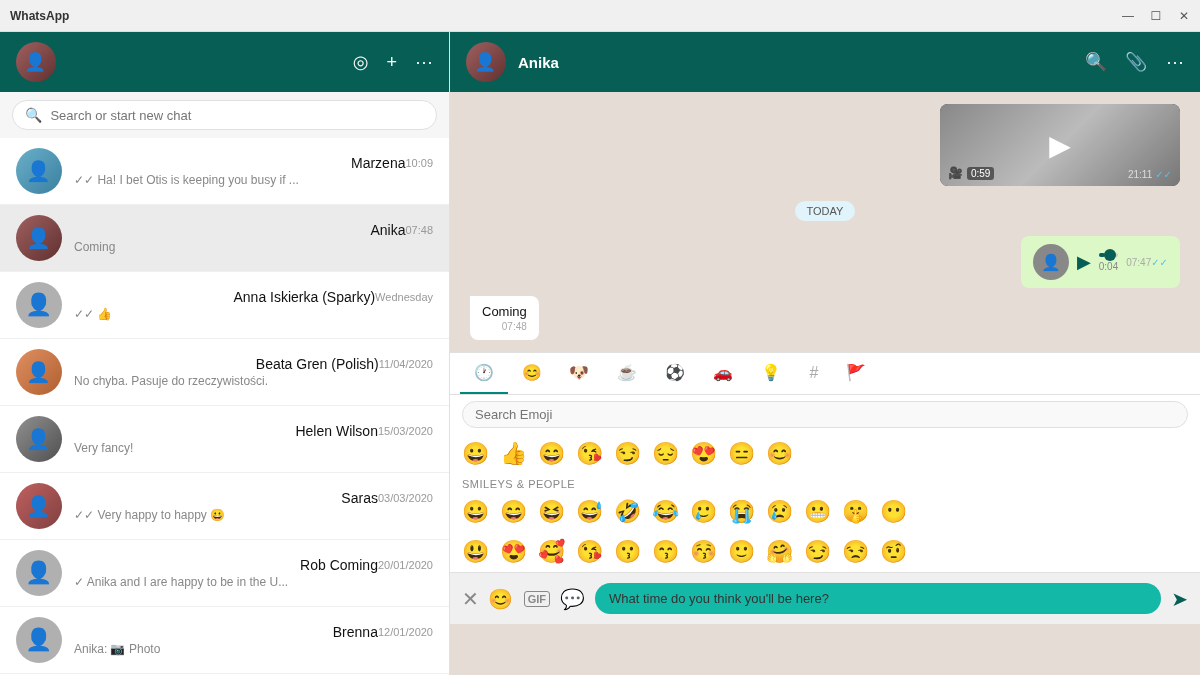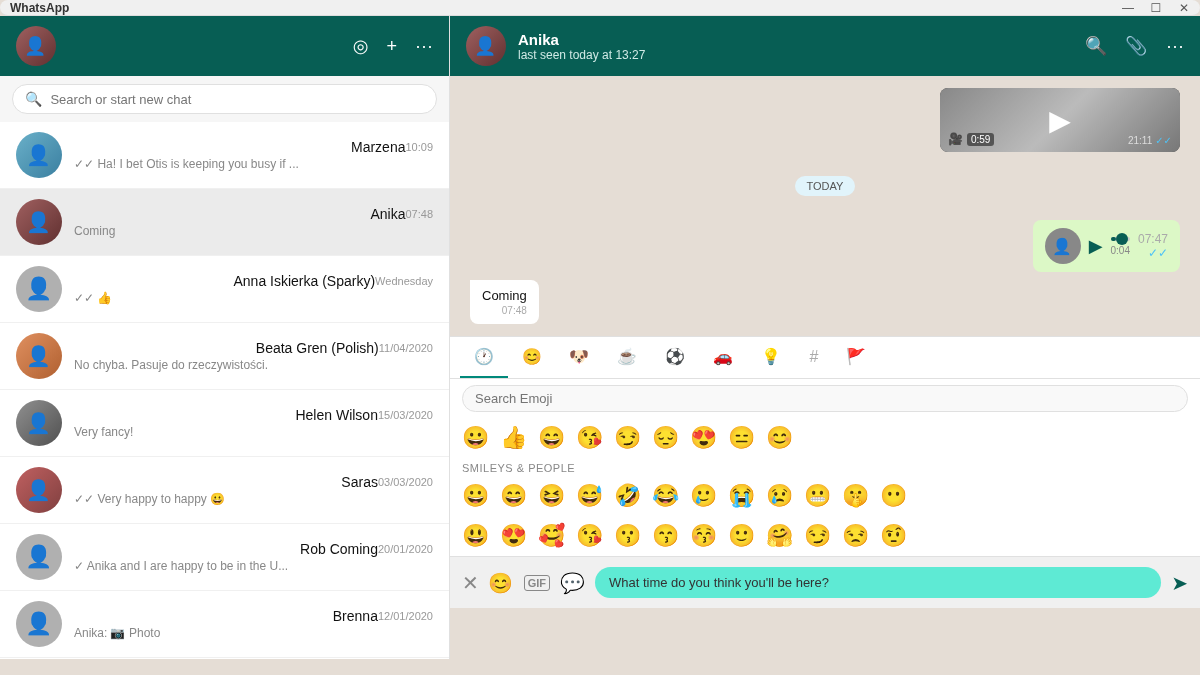--- a/index.html
+++ b/index.html
@@ -1,27 +1,26 @@
 <!DOCTYPE html>
 <html><head>
   <meta charset="utf-8">
   <style>
     * { margin: 0; padding: 0; box-sizing: border-box; }
     body { width: 1200px; height: 675px; font-family: 'Segoe UI', sans-serif; overflow: hidden; background: #e5ddd5; }
 
     
     .title-bar {
       background: #f0f0f0;
-      height: 16px;
+      height: 32px;
       display: flex;
       align-items: center;
       padding: 0 10px;
       border-bottom: 1px solid #ddd;
       position: relative;
-      border-radius: 15px;
     }
     .title-bar-controls { position: absolute; right: 8px; top: 50%; transform: translateY(-50%); display: flex; gap: 12px; }
     .title-bar-btn { font-size: 12px; color: #555; cursor: pointer; width: 16px; text-align: center; }
 
     
     .app-container { display: flex; height: 643px; }
 
     
     .left-panel { width: 450px; background: #fff; display: flex; flex-direction: column; border-right: 1px solid #e0e0e0; }
     .left-header { background: #075e54; height: 60px; display: flex; align-items: center; padding: 0 16px; gap: 12px; }
@@ -55,54 +54,54 @@
     .chat-header-info { flex: 1; }
     .chat-header-name { font-size: 15px; font-weight: 600; color: #fff; }
     .chat-header-status { font-size: 12px; color: #cfe9e5; }
     .chat-header-icons { display: flex; gap: 18px; align-items: center; margin-left: auto; }
     .chat-header-icon { color: #fff; font-size: 18px; cursor: pointer; }
 
     
     .chat-area { flex: 1; overflow-y: auto; padding: 12px 20px; display: flex; flex-direction: column; gap: 8px; max-height: 260px; }
     .msg-time-row { display: flex; justify-content: flex-end; align-items: center; gap: 2px; margin-top: 2px; }
 
-    .today-divider { text-align: center; margin: 16px 0; }
+    .today-divider { text-align: center; margin: 7px 0; }
     .today-badge { background: rgba(225,245,254,0.92); color: #555; font-size: 11px; padding: 4px 12px; border-radius: 12px; display: inline-block; }
 
     
     .video-bubble { background: #444; border-radius: 8px; width: 240px; height: 130px; align-self: flex-end; position: relative; overflow: hidden; }
 
     
     .voice-bubble { background: #dcf8c6; border-radius: 8px; padding: 8px 12px; display: flex; align-items: center; gap: 8px; align-self: flex-end; max-width: 70%; }
     .voice-avatar { width: 36px; height: 36px; border-radius: 50%; background: #888; overflow: hidden; flex-shrink: 0; }
     .play-btn { color: #075e54; font-size: 18px; cursor: pointer; }
     .waveform { flex: 1; height: 4px; background: #ccc; border-radius: 2px; position: relative; }
     .waveform-fill { height: 100%; background: #075e54; border-radius: 2px; width: 30%; }
     .waveform-dot { width: 12px; height: 12px; border-radius: 50%; background: #075e54; position: absolute; top: -4px; left: 28%; }
-    .voice-time-row { display: flex; flex-direction: column; align-items: flex-end; font-size: 12px; color: #aaa; }
+    .voice-time-row { display: flex; align-items: flex-end; font-size: 10px; color: #aaa; }
 
     
     .coming-bubble { background: #fff; border-radius: 8px; padding: 8px 12px; align-self: flex-start; max-width: 40%; border-top-left-radius: 0; }
     .coming-text { font-size: 13px; color: #111; }
 
     
     .emoji-picker { background: #fff; border-top: 1px solid #e0e0e0; display: flex; flex-direction: column; }
     .emoji-tabs { display: flex; align-items: center; border-bottom: 1px solid #e0e0e0; padding: 0 10px; }
     .emoji-tab { padding: 10px 14px; font-size: 16px; cursor: pointer; color: #aaa; border-bottom: 2px solid transparent; }
     .emoji-tab.active { color: #00897b; border-bottom: 2px solid #00897b; }
     .emoji-search { padding: 6px 12px; }
     .emoji-search input { width: 100%; border: 1px solid #e0e0e0; border-radius: 20px; padding: 5px 12px; font-size: 13px; outline: none; color: #555; background: #f9f9f9; }
     .emoji-section-label { font-size: 11px; color: #888; padding: 4px 12px 2px; text-transform: uppercase; letter-spacing: 0.5px; }
     .emoji-grid { display: flex; flex-wrap: wrap; padding: 2px 8px; gap: 2px; }
     .emoji-item { font-size: 22px; width: 36px; height: 36px; display: flex; align-items: center; justify-content: center; cursor: pointer; border-radius: 4px; }
 
     
     .input-bar { background: #f0f0f0; display: flex; align-items: center; padding: 8px 12px; gap: 10px; border-top: 1px solid #e0e0e0; height: 52px; }
     .input-icon { font-size: 20px; color: #888; cursor: pointer; }
-    .input-field { flex: 1; background: #5eead4; border-radius: 20px; border: none; padding: 8px 14px; font-size: 13px; outline: none; color: #333; }
+    .input-field { flex: 1; background: #14b8a6; border-radius: 20px; border: none; padding: 8px 14px; font-size: 13px; outline: none; color: #333; }
     .send-btn { color: #075e54; font-size: 20px; cursor: pointer; }
 
     
     ::-webkit-scrollbar { width: 4px; }
     ::-webkit-scrollbar-thumb { background: #ccc; border-radius: 2px; }
 
     
     .avatar-marzena { background: linear-gradient(135deg, #6ab0c9, #3a7fa0); }
     .avatar-anika { background: linear-gradient(135deg, #a06060, #603030); }
     .avatar-anna { background: #b0b0b0; }
@@ -263,21 +262,20 @@
   </div>
 
   <div class="right-panel">
 
     <div class="chat-header">
       <div class="chat-header-avatar avatar-anika" style="display:flex;align-items:center;justify-content:center;">
         <span style="color:#fff;font-size:18px;">👤</span>
       </div>
       <div class="chat-header-info">
         <div class="chat-header-name">Anika</div>
-        <div class="chat-header-status">last seen today at 13:27</div>
       </div>
       <div class="chat-header-icons">
         <span class="chat-header-icon">🔍</span>
         <span class="chat-header-icon">📎</span>
         <span class="chat-header-icon">···</span>
       </div>
     </div>
 
     <div class="chat-area" style="background: repeating-linear-gradient(45deg, #e5ddd5, #e5ddd5 10px, #ddd6cc 10px, #ddd6cc 20px); background: #e5ddd5;">
 

